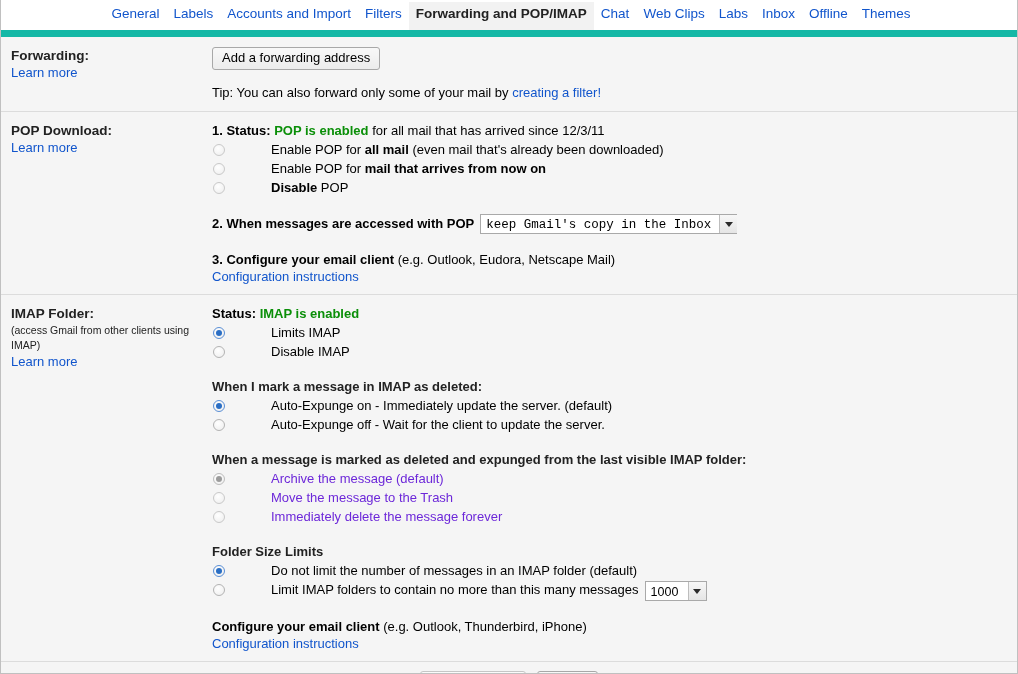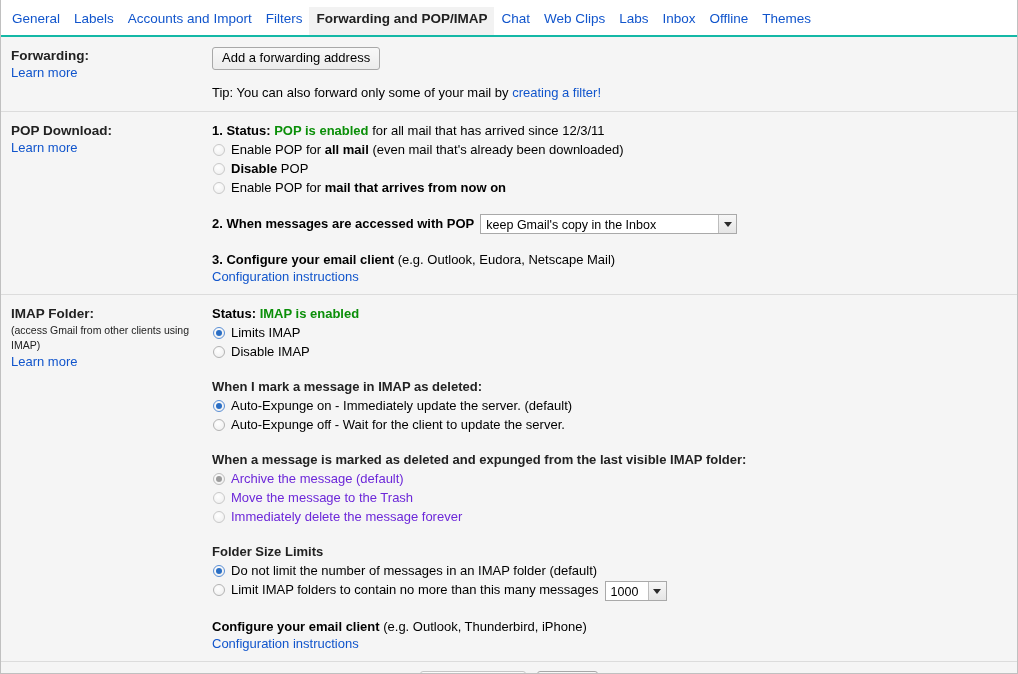--- a/index.html
+++ b/index.html
@@ -24,26 +24,27 @@
     box-sizing: border-box;
     border-left: 1px solid #c0c0c0;
     border-right: 1px solid #c0c0c0;
     border-bottom: 1px solid #c0c0c0;
   }
 
   
   .tabbar {
     height: 37px;
     background: #ffffff;
-    border-bottom: 2px solid #14b8a6;
+    border-bottom: 7px solid #14b8a6;
     box-sizing: border-box;
     padding: 0 0 0 4px;
     display: flex;
     align-items: flex-end;
     white-space: nowrap;
+    justify-content: center;
   }
   .tab {
     font-size: 13.5px;
     color: #1155cc;
     padding: 4px 7px 8px 7px;
     line-height: 16px;
     cursor: pointer;
     background: transparent;
     box-sizing: border-box;
   }
@@ -156,21 +157,21 @@
     content: "";
     position: absolute;
     left: 2px; top: 2px;
     width: 6px; height: 6px;
     border-radius: 50%;
     background: #2a6ec4;
   }
   .radio.dim { border-color: #c9c9c9; }
   .radio.dim.checked { border-color: #bdbdbd; }
   .radio.dim.checked::after { background: #9b9b9b; }
-  .radio-label { color: #000; }
+  .radio-label { color: #000; margin-left: 40px; }
   .radio-row.dimtext .radio-label { color: #6d28d9; }
 
   
   .select {
     display: inline-flex;
     align-items: stretch;
     border: 1px solid #a9a9a9;
     background: #ffffff;
     height: 20px;
     box-sizing: border-box;
@@ -196,21 +197,21 @@
     justify-content: center;
   }
   .select .sel-arrow::after {
     content: "";
     width: 0; height: 0;
     border-left: 4px solid transparent;
     border-right: 4px solid transparent;
     border-top: 5px solid #2b2b2b;
   }
   .select-pop { width: 257px; }
-  .select-pop .sel-value { flex: 1; }
+  .select-pop .sel-value { flex: 1; font-family: Liberation Mono, monospace; }
   .select-limit { width: 62px; }
   .select-limit .sel-value { flex: 1; }
 
   .inline-row {
     display: flex;
     align-items: center;
     line-height: 18px;
     font-size: 13px;
   }
 
@@ -273,26 +274,26 @@
         <span class="step-head">1. Status: </span><span class="green">POP is enabled</span><span> for all mail that has arrived since 12/3/11</span>
       </div>
 
       <div class="radio-row clickable">
         <span class="radio dim"></span>
         <span class="radio-label"><span>Enable POP for </span><span class="bold">all mail</span><span> (even mail that's already been downloaded)</span></span>
       </div>
 
       <div class="radio-row clickable">
         <span class="radio dim"></span>
+        <span class="radio-label"><span>Enable POP for </span><span class="bold">mail that arrives from now on</span><span></span></span>
+      </div>
+
+      <div class="radio-row clickable">
+        <span class="radio dim"></span>
         <span class="radio-label"><span></span><span class="bold">Disable</span><span> POP</span></span>
-      </div>
-
-      <div class="radio-row clickable">
-        <span class="radio dim"></span>
-        <span class="radio-label"><span>Enable POP for </span><span class="bold">mail that arrives from now on</span><span></span></span>
       </div>
 
       <div class="inline-row blockgap">
         <span class="step-head" style="margin-right:6px;">2. When messages are accessed with POP</span>
         <span class="select select-pop">
           <span class="sel-value">keep Gmail's copy in the Inbox</span>
           <span class="sel-arrow"></span>
         </span>
       </div>
 

